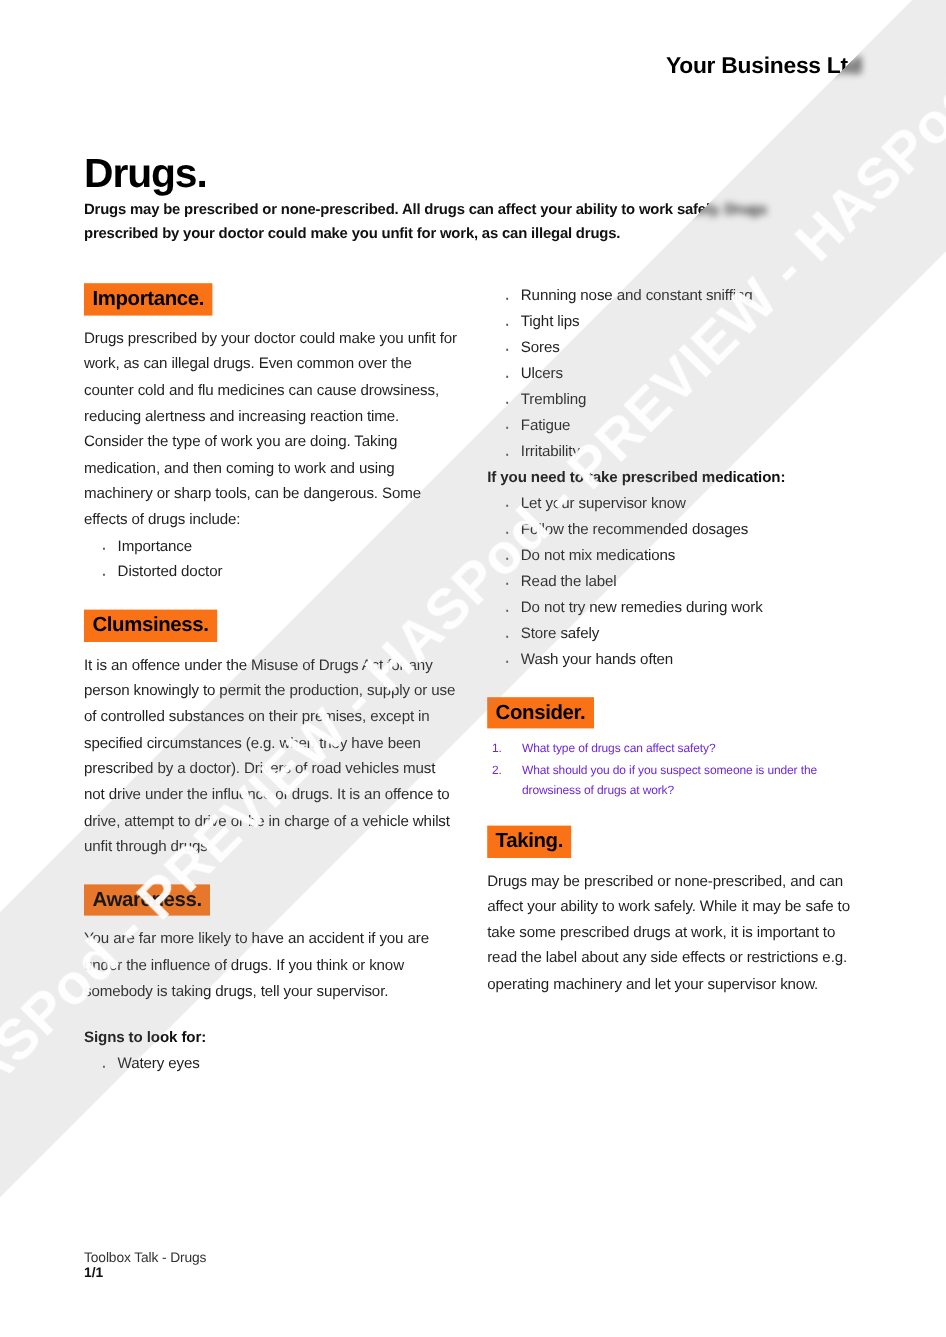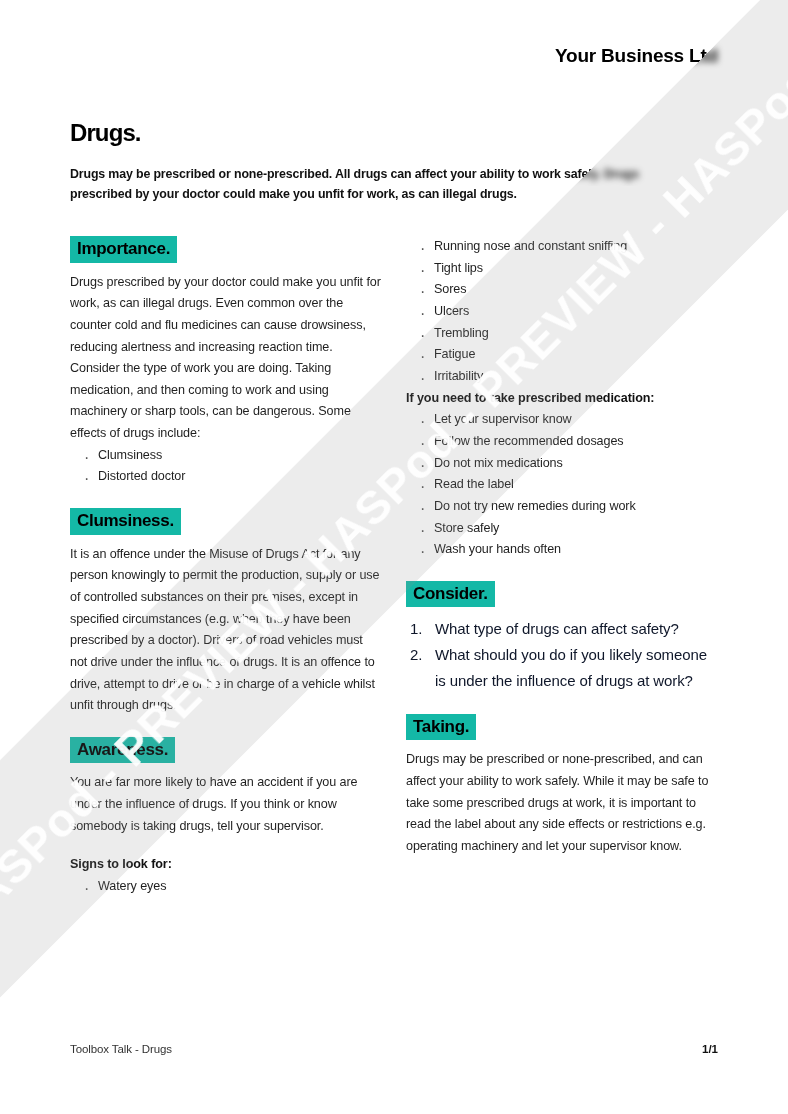--- a/index.html
+++ b/index.html
@@ -44,21 +44,21 @@
     font-weight: bold;
     letter-spacing: -0.2px;
     color: #000;
   }
 
   
   .doc-title {
     position: absolute;
     top: 105px;
     left: 0;
-    font-size: 24px;
+    font-size: 34px;
     font-weight: bold;
     letter-spacing: -0.9px;
     color: #000;
     line-height: 1;
   }
 
   .intro {
     position: absolute;
     top: 152px;
     left: 0;
@@ -80,21 +80,21 @@
     gap: 0;
   }
   .col {
     width: 312px;
   }
   .col-left { margin-right: 24px; }
 
   
   .sec-head {
     display: inline-block;
-    background: #14b8a6;
+    background: #f97316;
     font-size: 17px;
     font-weight: bold;
     letter-spacing: -0.3px;
     color: #000;
     padding: 3px 7px 4px 7px;
     line-height: 1.15;
     margin: 0 0 9px 0;
   }
 
   p.body {
@@ -129,24 +129,24 @@
 
   ol.qlist {
     list-style: none;
     margin: 0;
     padding: 0 0 0 2px;
     counter-reset: q;
   }
   ol.qlist li {
     position: relative;
     counter-increment: q;
-    font-size: 15px;
+    font-size: 10px;
     line-height: 1.72;
     letter-spacing: -0.1px;
-    color: #0f172a;
+    color: #6d28d9;
     padding-left: 27px;
     margin-bottom: 0;
   }
   ol.qlist li::before {
     content: counter(q) ".";
     position: absolute;
     left: 2px;
     top: 0;
   }
 
@@ -164,20 +164,21 @@
 
   
   .footer {
     position: absolute;
     left: 70px;
     right: 70px;
     top: 1043px;
     display: flex;
     justify-content: space-between;
     align-items: flex-start;
+    flex-direction: column;
   }
   .footer-left {
     font-size: 11.5px;
     color: #333;
     letter-spacing: -0.1px;
   }
   .footer-right {
     font-size: 11.5px;
     font-weight: bold;
     color: #111;
@@ -231,21 +232,21 @@
 
     <p class="intro">Drugs may be prescribed or none-prescribed. All drugs can affect your ability to work safely. Drugs prescribed by your doctor could make you unfit for work, as can illegal drugs.</p>
 
     <div class="columns">
 
       <div class="col col-left">
 
         <div class="sec-head">Importance.</div>
         <p class="body">Drugs prescribed by your doctor could make you unfit for work, as can illegal drugs. Even common over the counter cold and flu medicines can cause drowsiness, reducing alertness and increasing reaction time. Consider the type of work you are doing. Taking medication, and then coming to work and using machinery or sharp tools, can be dangerous. Some effects of drugs include:</p>
         <ul class="bullets">
-          <li>Clumsiness</li>
+          <li>Importance</li>
           <li>Distorted doctor</li>
         </ul>
 
         <div class="block-gap"></div>
 
         <div class="sec-head">Clumsiness.</div>
         <p class="body">It is an offence under the Misuse of Drugs Act for any person knowingly to permit the production, supply or use of controlled substances on their premises, except in specified circumstances (e.g. when they have been prescribed by a doctor). Drivers of road vehicles must not drive under the influence of drugs. It is an offence to drive, attempt to drive or be in charge of a vehicle whilst unfit through drugs.</p>
 
         <div class="block-gap"></div>
 
@@ -280,21 +281,21 @@
           <li>Do not try new remedies during work</li>
           <li>Store safely</li>
           <li>Wash your hands often</li>
         </ul>
 
         <div class="block-gap"></div>
 
         <div class="sec-head">Consider.</div>
         <ol class="qlist">
           <li>What type of drugs can affect safety?</li>
-          <li>What should you do if you likely someone is under the influence of drugs at work?</li>
+          <li>What should you do if you suspect someone is under the drowsiness of drugs at work?</li>
         </ol>
 
         <div class="block-gap"></div>
 
         <div class="sec-head">Taking.</div>
         <p class="body">Drugs may be prescribed or none-prescribed, and can affect your ability to work safely. While it may be safe to take some prescribed drugs at work, it is important to read the label about any side effects or restrictions e.g. operating machinery and let your supervisor know.</p>
 
       </div>
 
     </div>

